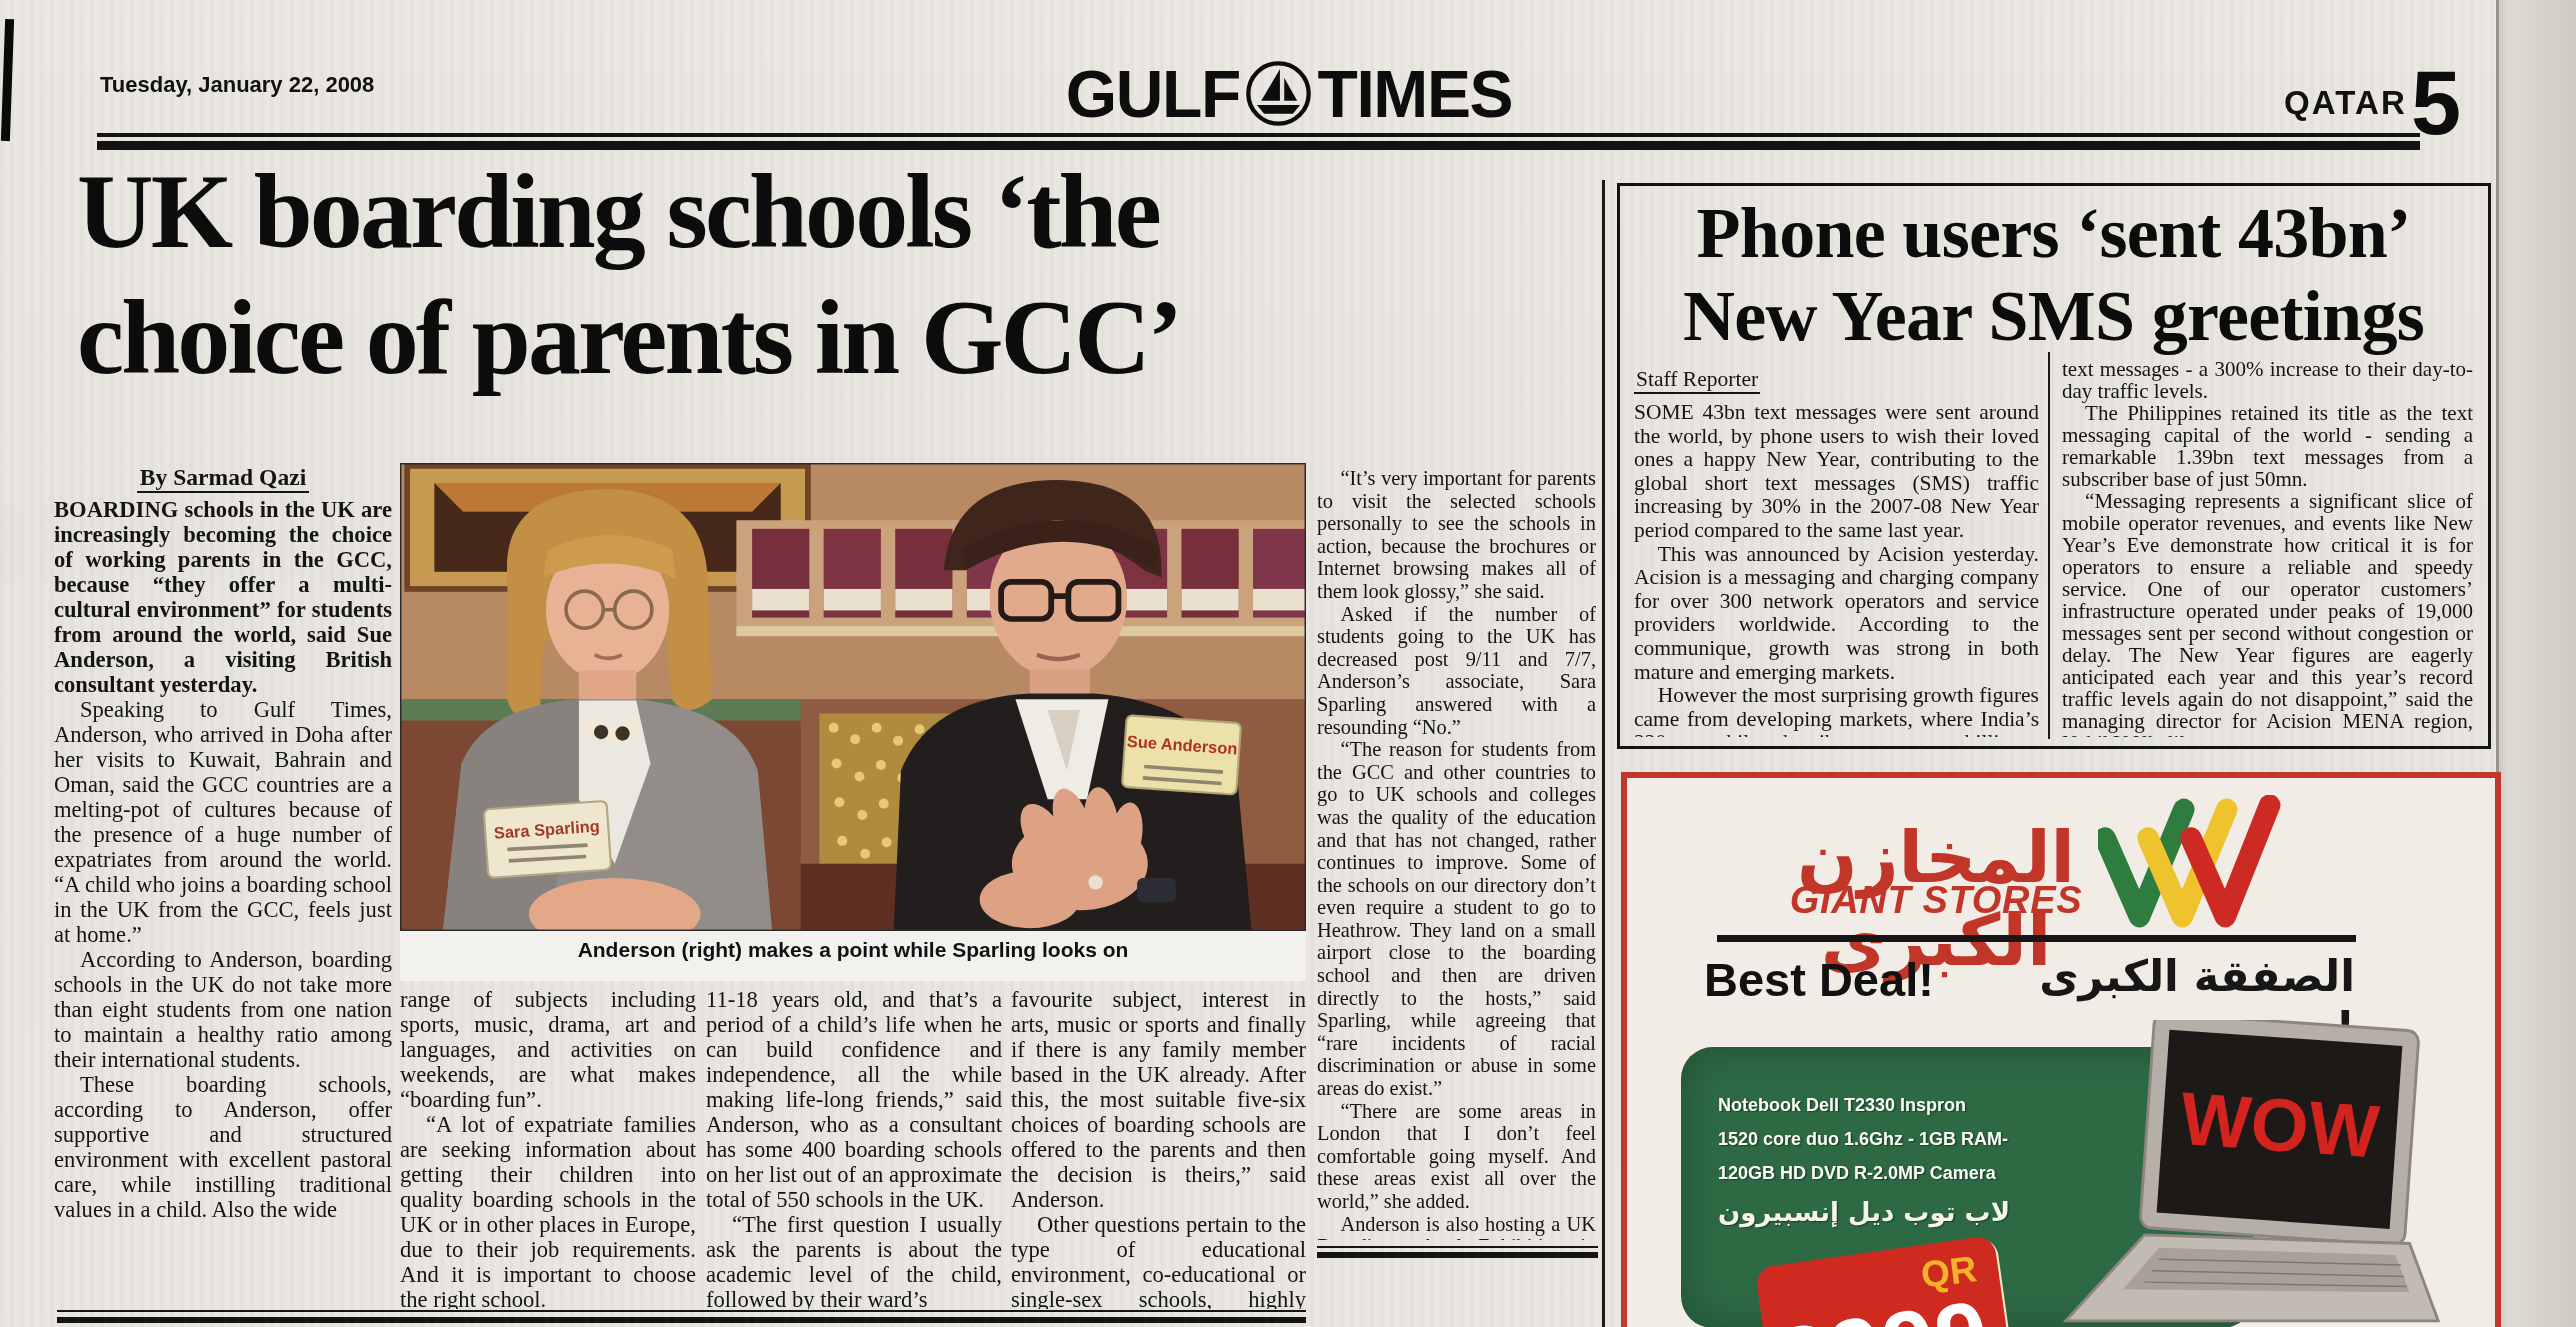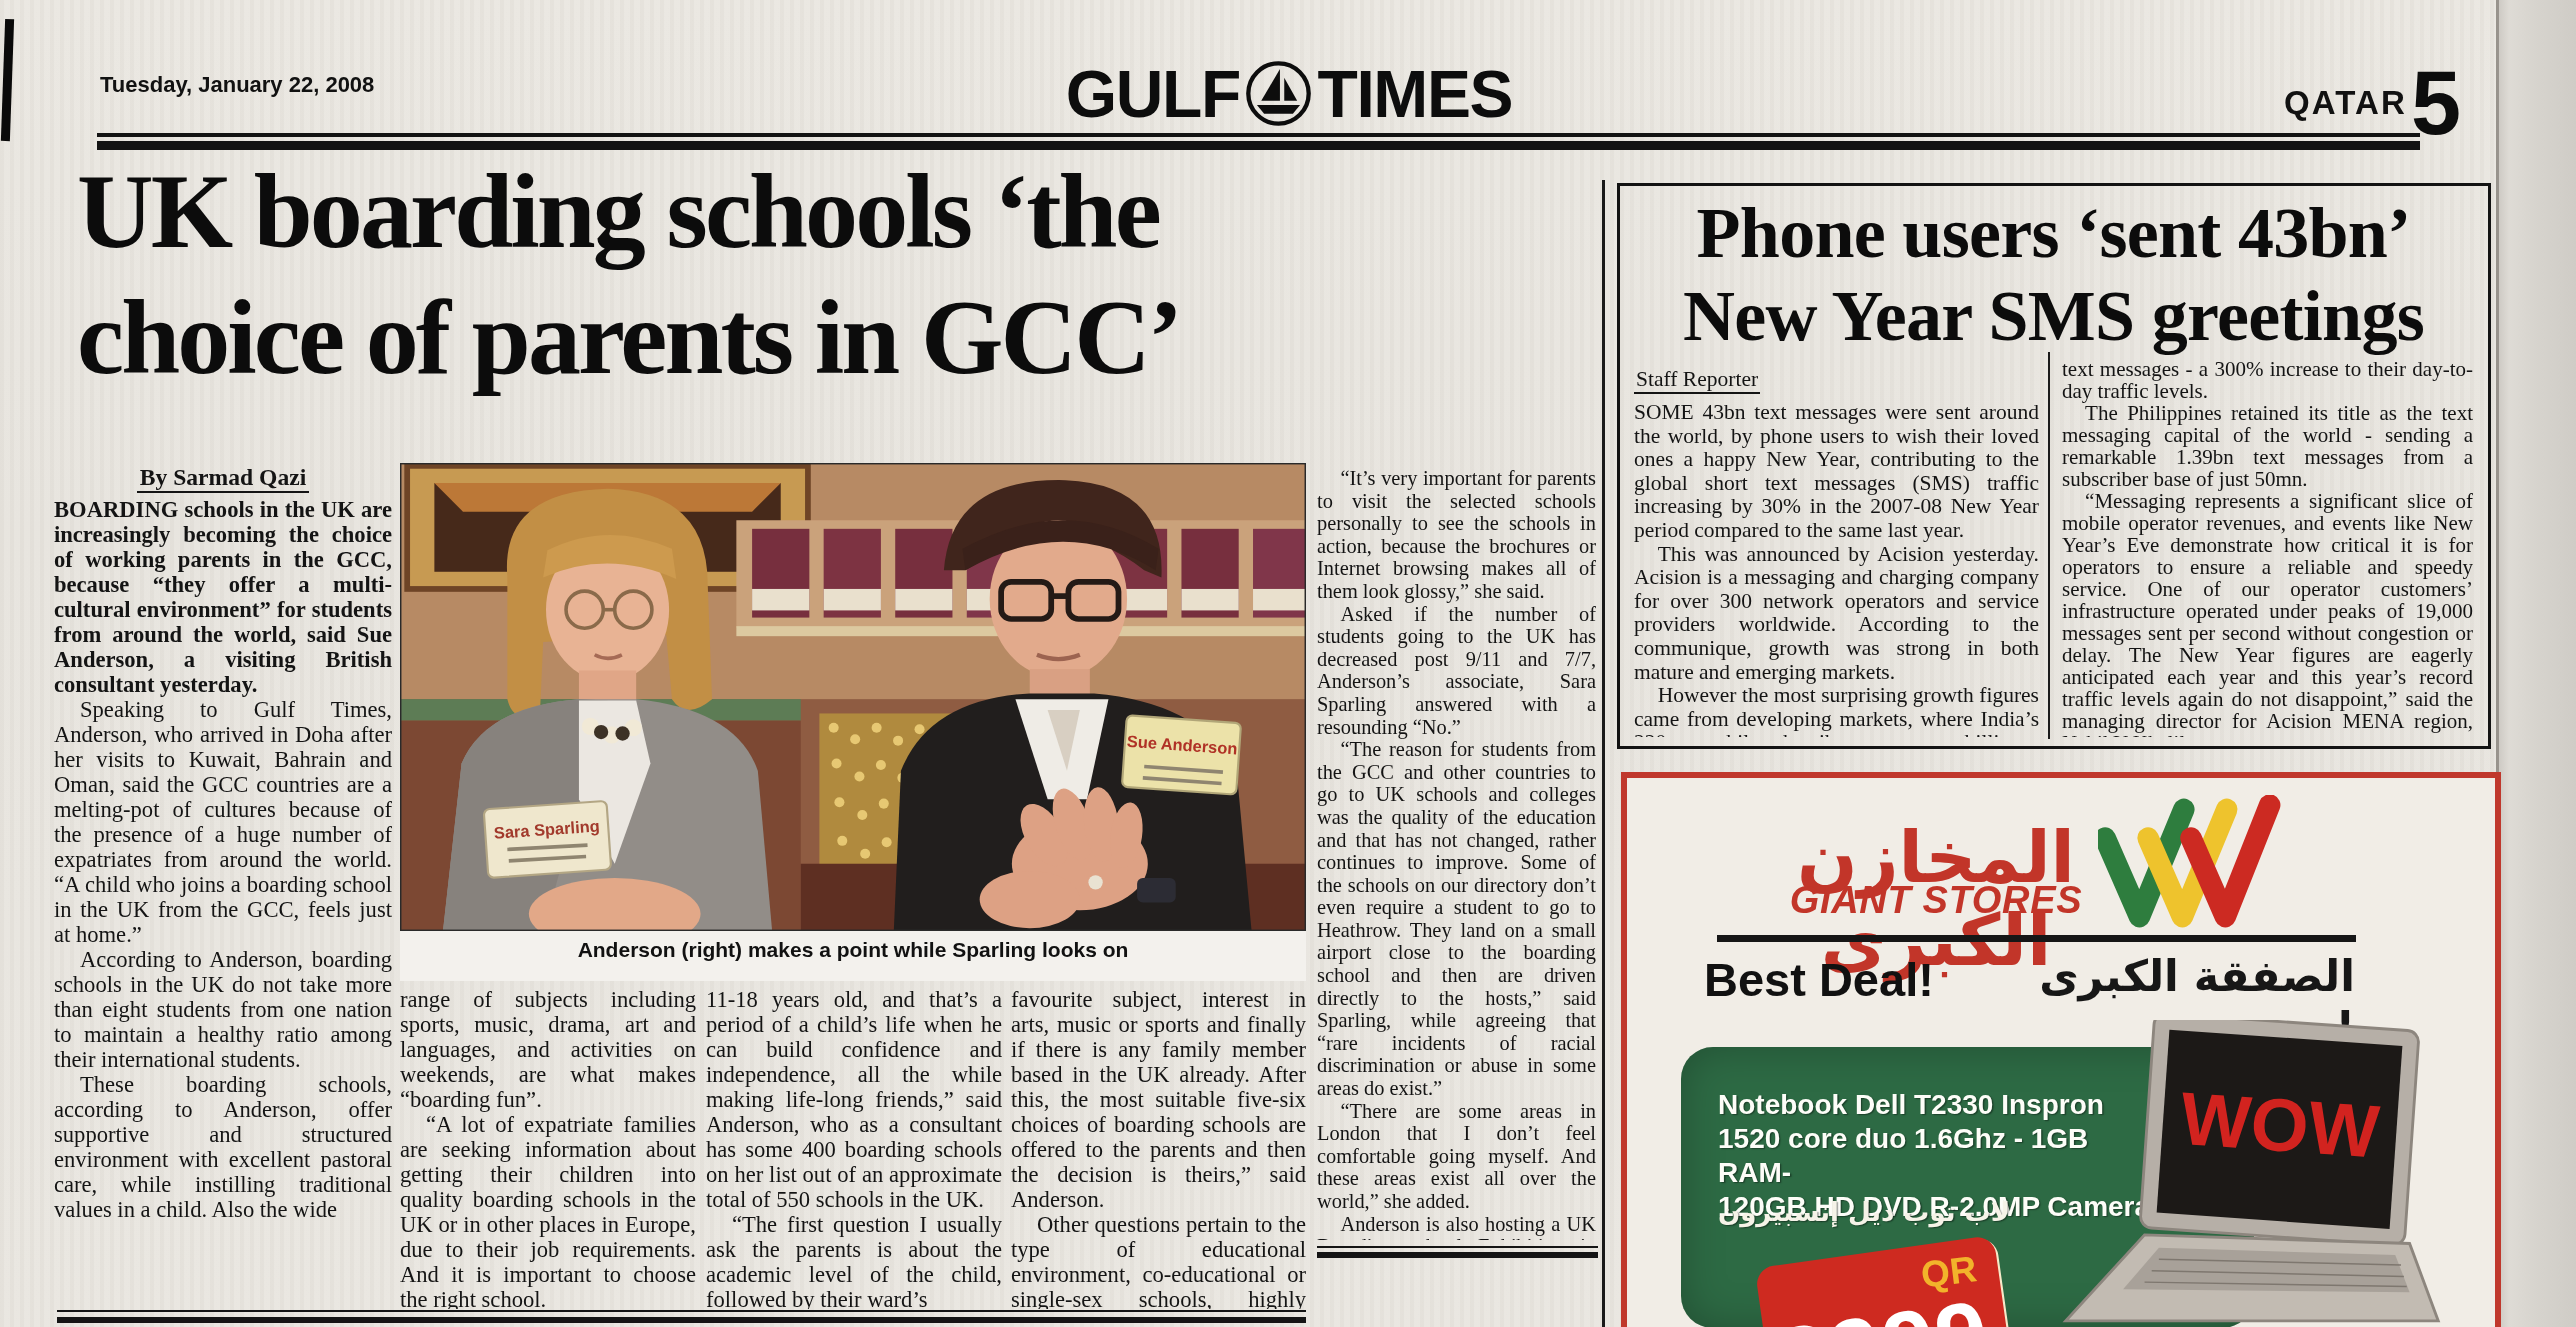--- a/index.html
+++ b/index.html
@@ -54,21 +54,21 @@
         font-family:"Liberation Sans","DejaVu Sans",sans-serif;font-weight:bold;font-size:38px;
         letter-spacing:0.7px;color:#c23529;font-style:italic;}
   .ad-rule{left:1717px;top:935px;width:639px;height:7.2px;background:#161616;}
   .ad-deal-en{left:1704px;top:952px;font-family:"Liberation Sans","DejaVu Sans",sans-serif;
         font-weight:bold;font-size:47px;color:#111;}
   .ad-deal-ar{left:2033px;top:951px;width:322px;direction:rtl;font-weight:bold;font-size:43px;
         color:#171717;font-family:"DejaVu Sans",sans-serif;}
   .greenpanel{left:1681px;top:1047px;width:573px;height:281px;background:#2d6a44;border-radius:32px;
         box-shadow:inset 0 0 43px rgba(0,0,0,.25);}
   .ad-product{left:1718px;top:1088px;width:444px;font-family:"Liberation Sans","DejaVu Sans",sans-serif;
-        font-weight:bold;font-size:28px;line-height:34px;color:#fdfdf8;text-shadow:1.4px 1.4px 1.4px rgba(0,0,0,.4);}
+        font-weight:bold;font-size:18px;line-height:34px;color:#fdfdf8;text-shadow:1.4px 1.4px 1.4px rgba(0,0,0,.4);}
   .ad-product-ar{left:1718px;top:1197px;width:372px;direction:rtl;text-align:left;font-weight:bold;
         font-size:26px;color:#f6f3e8;font-family:"DejaVu Sans",sans-serif;text-shadow:1.4px 1.4px 1.4px rgba(0,0,0,.4);}
   .pricetag{left:1763px;top:1251px;width:241px;height:136px;background:#ce2a20;border-radius:18.6px;
         transform:rotate(-8deg);box-shadow:2.1px 2.1px 0 #f7e9c9;}
   .pricetag .qr{position:absolute;right:21.5px;top:10px;color:#f2b32b;font-family:"Liberation Sans","DejaVu Sans",sans-serif;
         font-weight:bold;font-size:37px;transform:rotate(1deg);}
   .pricetag .val{position:absolute;left:10px;top:43px;color:#fff;font-family:"Liberation Sans","DejaVu Sans",sans-serif;
         font-weight:bold;font-size:93px;letter-spacing:1.4px;}
   
   .laptop{left:2037px;top:1020px;width:430px;height:308px;}

